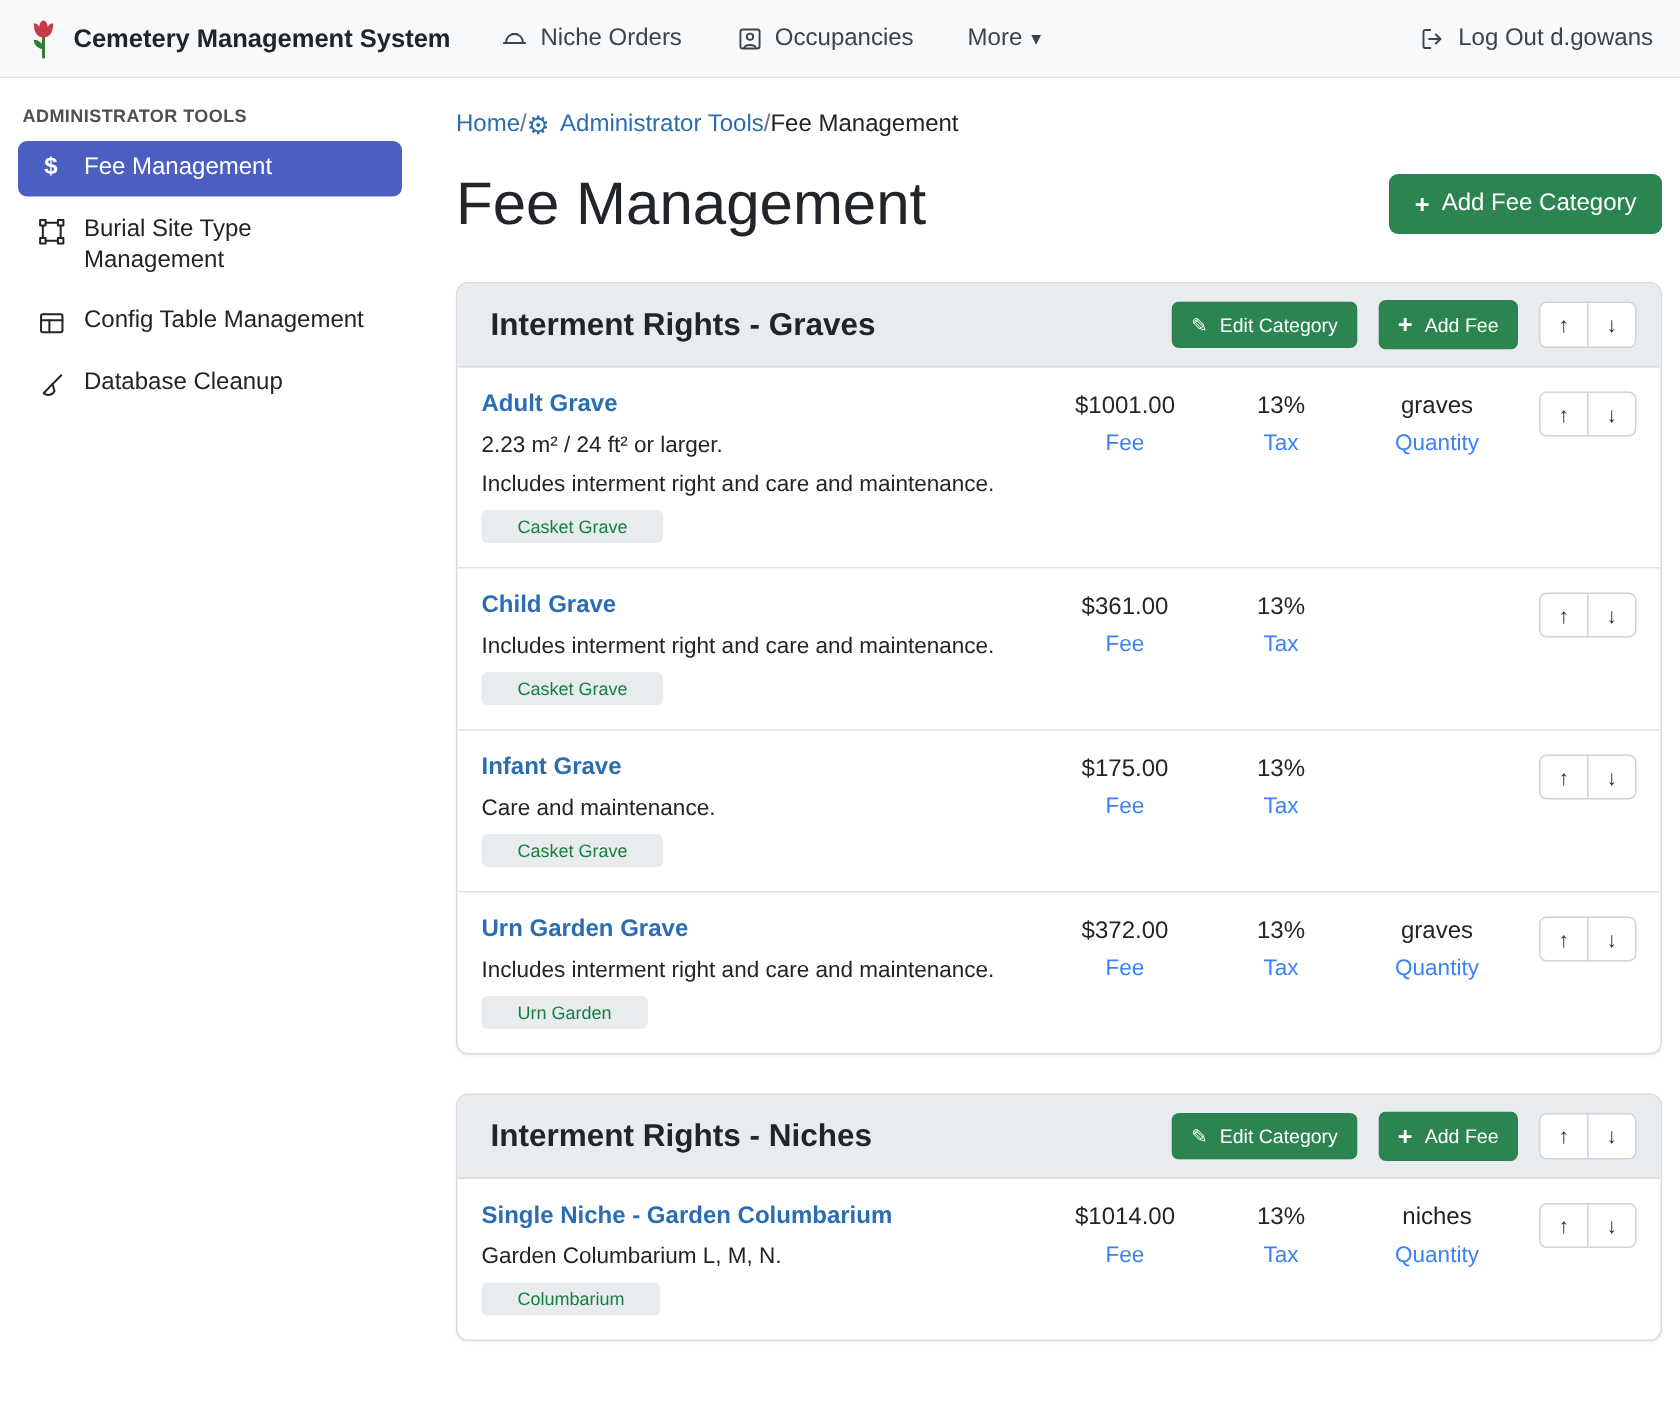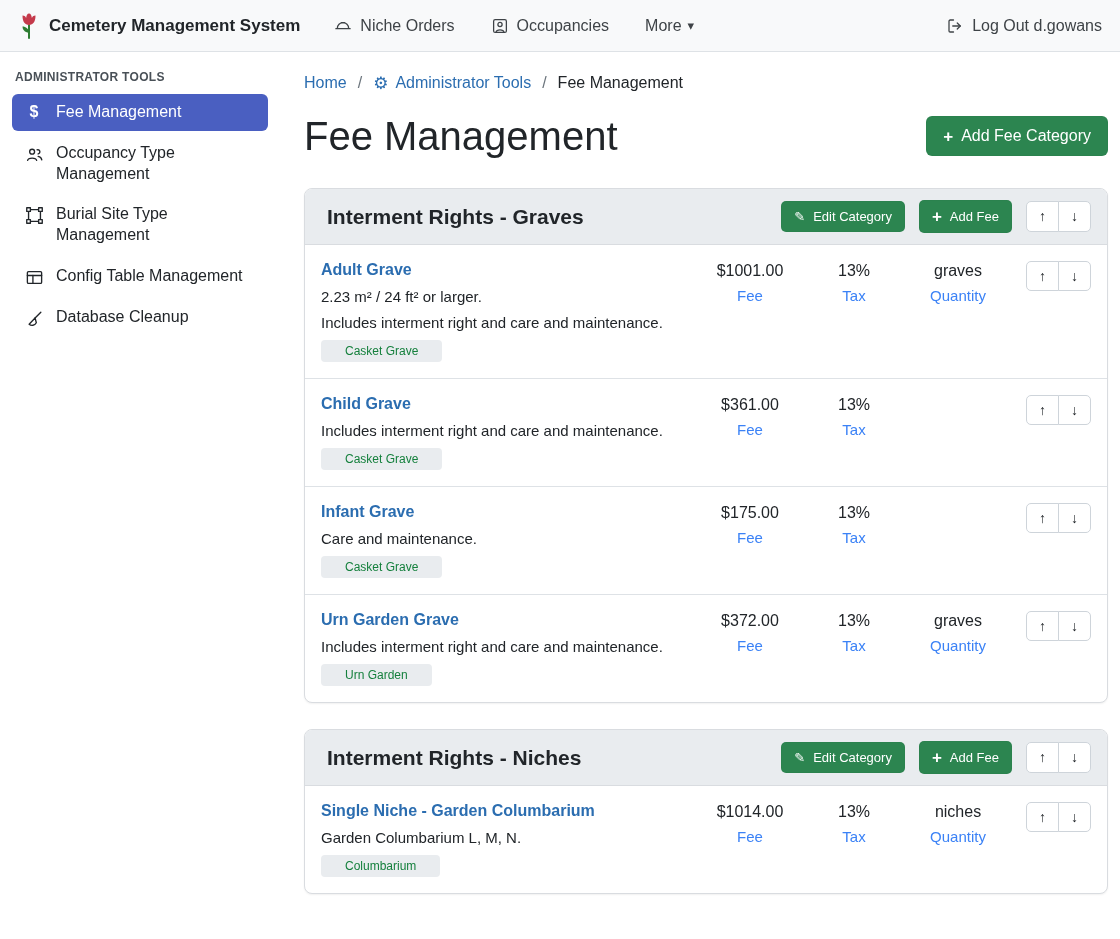--- a/index.html
+++ b/index.html
@@ -38,21 +38,21 @@
     display:flex; align-items:flex-start; gap:12px;
     padding:8px 12px; border-radius:6px; margin-bottom:4px;
     font-size:16px; line-height:1.3; color:#212529; cursor:pointer;
   }
   .side-item.active { background:#4a5fc1; color:#fff; }
   .side-icon { width:20px; flex-shrink:0; display:flex; justify-content:center; margin-top:2px; }
 
   main { flex:1; padding:12px 12px 0 24px; }
 
   
-  .breadcrumb { display:flex; align-items:center; gap:11px; font-size:16px; margin:10px 0 22px; }
+  .breadcrumb { display:flex; align-items:center; font-size:16px; margin:10px 0 22px; }
   .crumb-link { color:#2b6db0; display:flex; align-items:center; gap:7px; cursor:pointer; }
   .crumb-sep { color:#6c757d; }
   .gear { font-size:17px; line-height:1; }
   .crumb-current { color:#212529; }
 
   
   .page-header { display:flex; justify-content:space-between; align-items:center; margin-bottom:30px; }
   .page-title { margin:0; font-size:40px; font-weight:500; line-height:1.1; }
 
   
@@ -167,31 +167,20 @@
     <div id="sidebar-items">
         <div class="side-item active">
           <span class="side-icon">
             <span class="txt-ic">$</span>
           </span>
           <span class="side-label">Fee Management</span>
         </div>
         <div class="side-item">
           <span class="side-icon">
             <svg class="svg-ic" viewBox="0 0 24 24">
-              <circle cx="9" cy="8.5" r="3.1"></circle>
-              <path d="M3.3 19.5c.7-4 10.7-4 11.4 0"></path>
-              <path d="M15.2 6.1a2.7 2.7 0 1 1 1.4 5.2"></path>
-              <path d="M16.6 14.4c2.6.4 4.2 1.9 4.6 4.3"></path>
-            </svg>
-          </span>
-          <span class="side-label">Occupancy Type Management</span>
-        </div>
-        <div class="side-item">
-          <span class="side-icon">
-            <svg class="svg-ic" viewBox="0 0 24 24">
               <path d="M7.5 4.5h9M7.5 19.5h9M4.5 7.5v9M19.5 7.5v9"></path>
               <rect x="2.2" y="2.2" width="4.6" height="4.6"></rect>
               <rect x="17.2" y="2.2" width="4.6" height="4.6"></rect>
               <rect x="2.2" y="17.2" width="4.6" height="4.6"></rect>
               <rect x="17.2" y="17.2" width="4.6" height="4.6"></rect>
             </svg>
           </span>
           <span class="side-label">Burial Site Type Management</span>
         </div>
         <div class="side-item">

